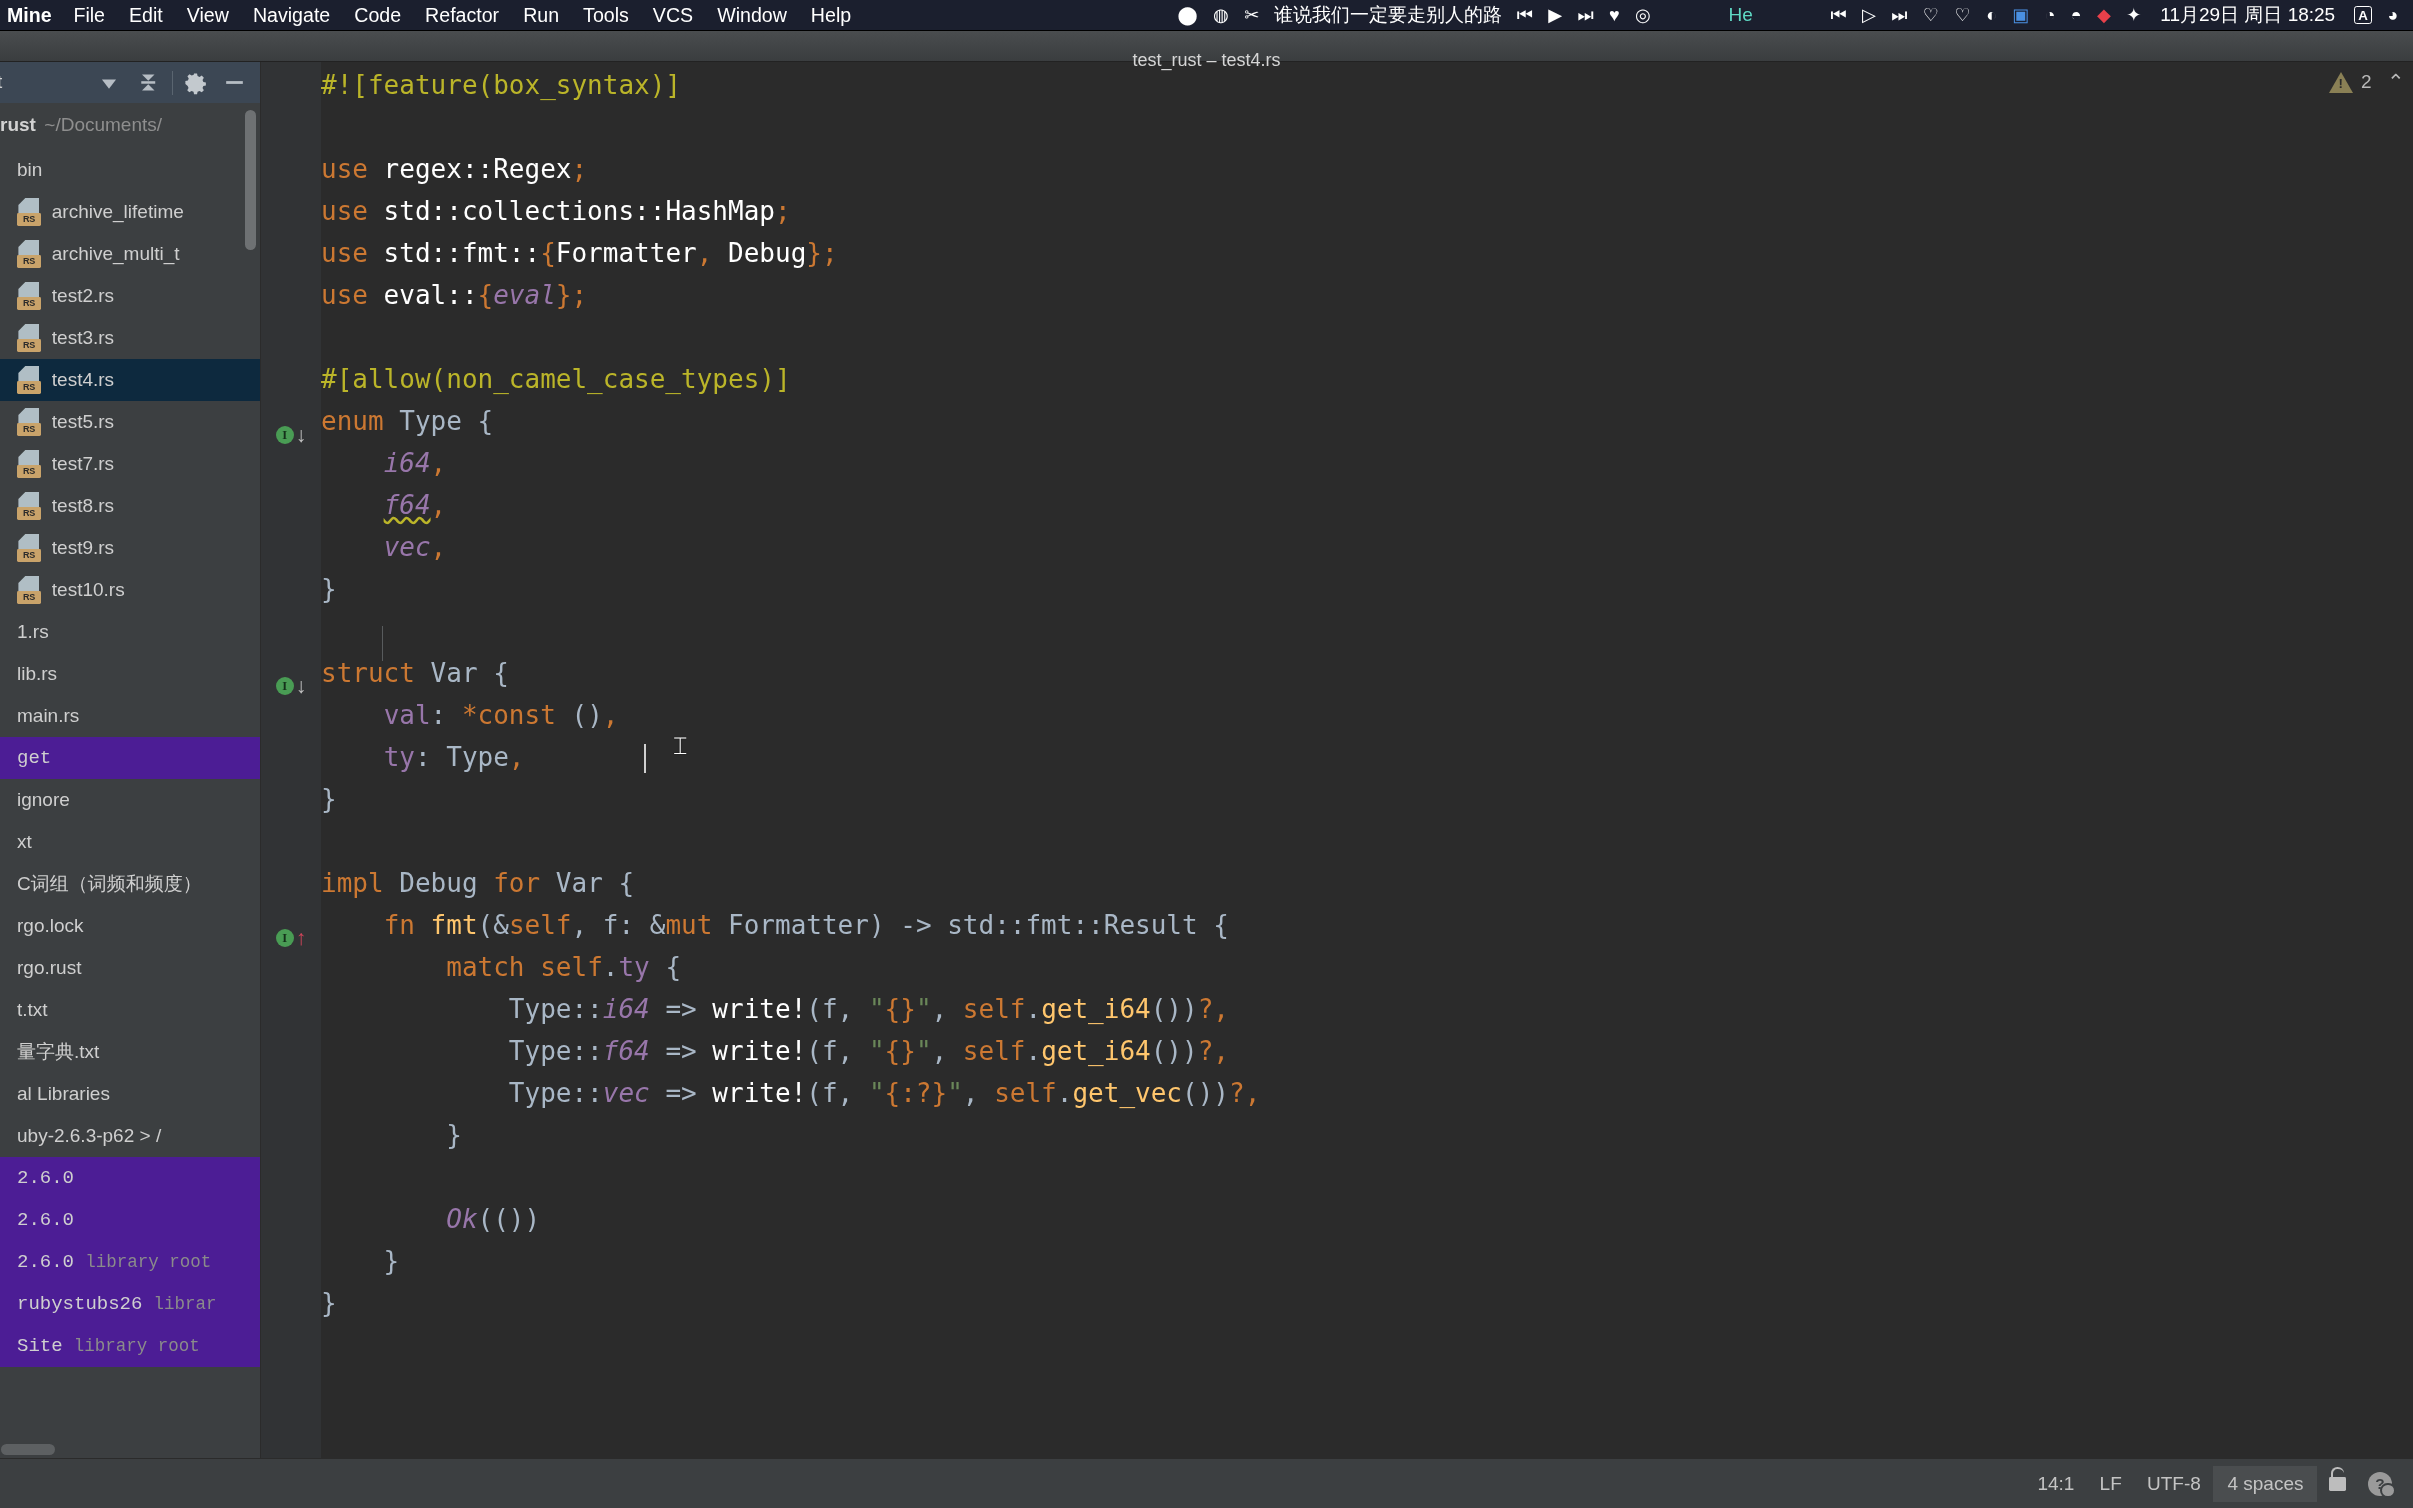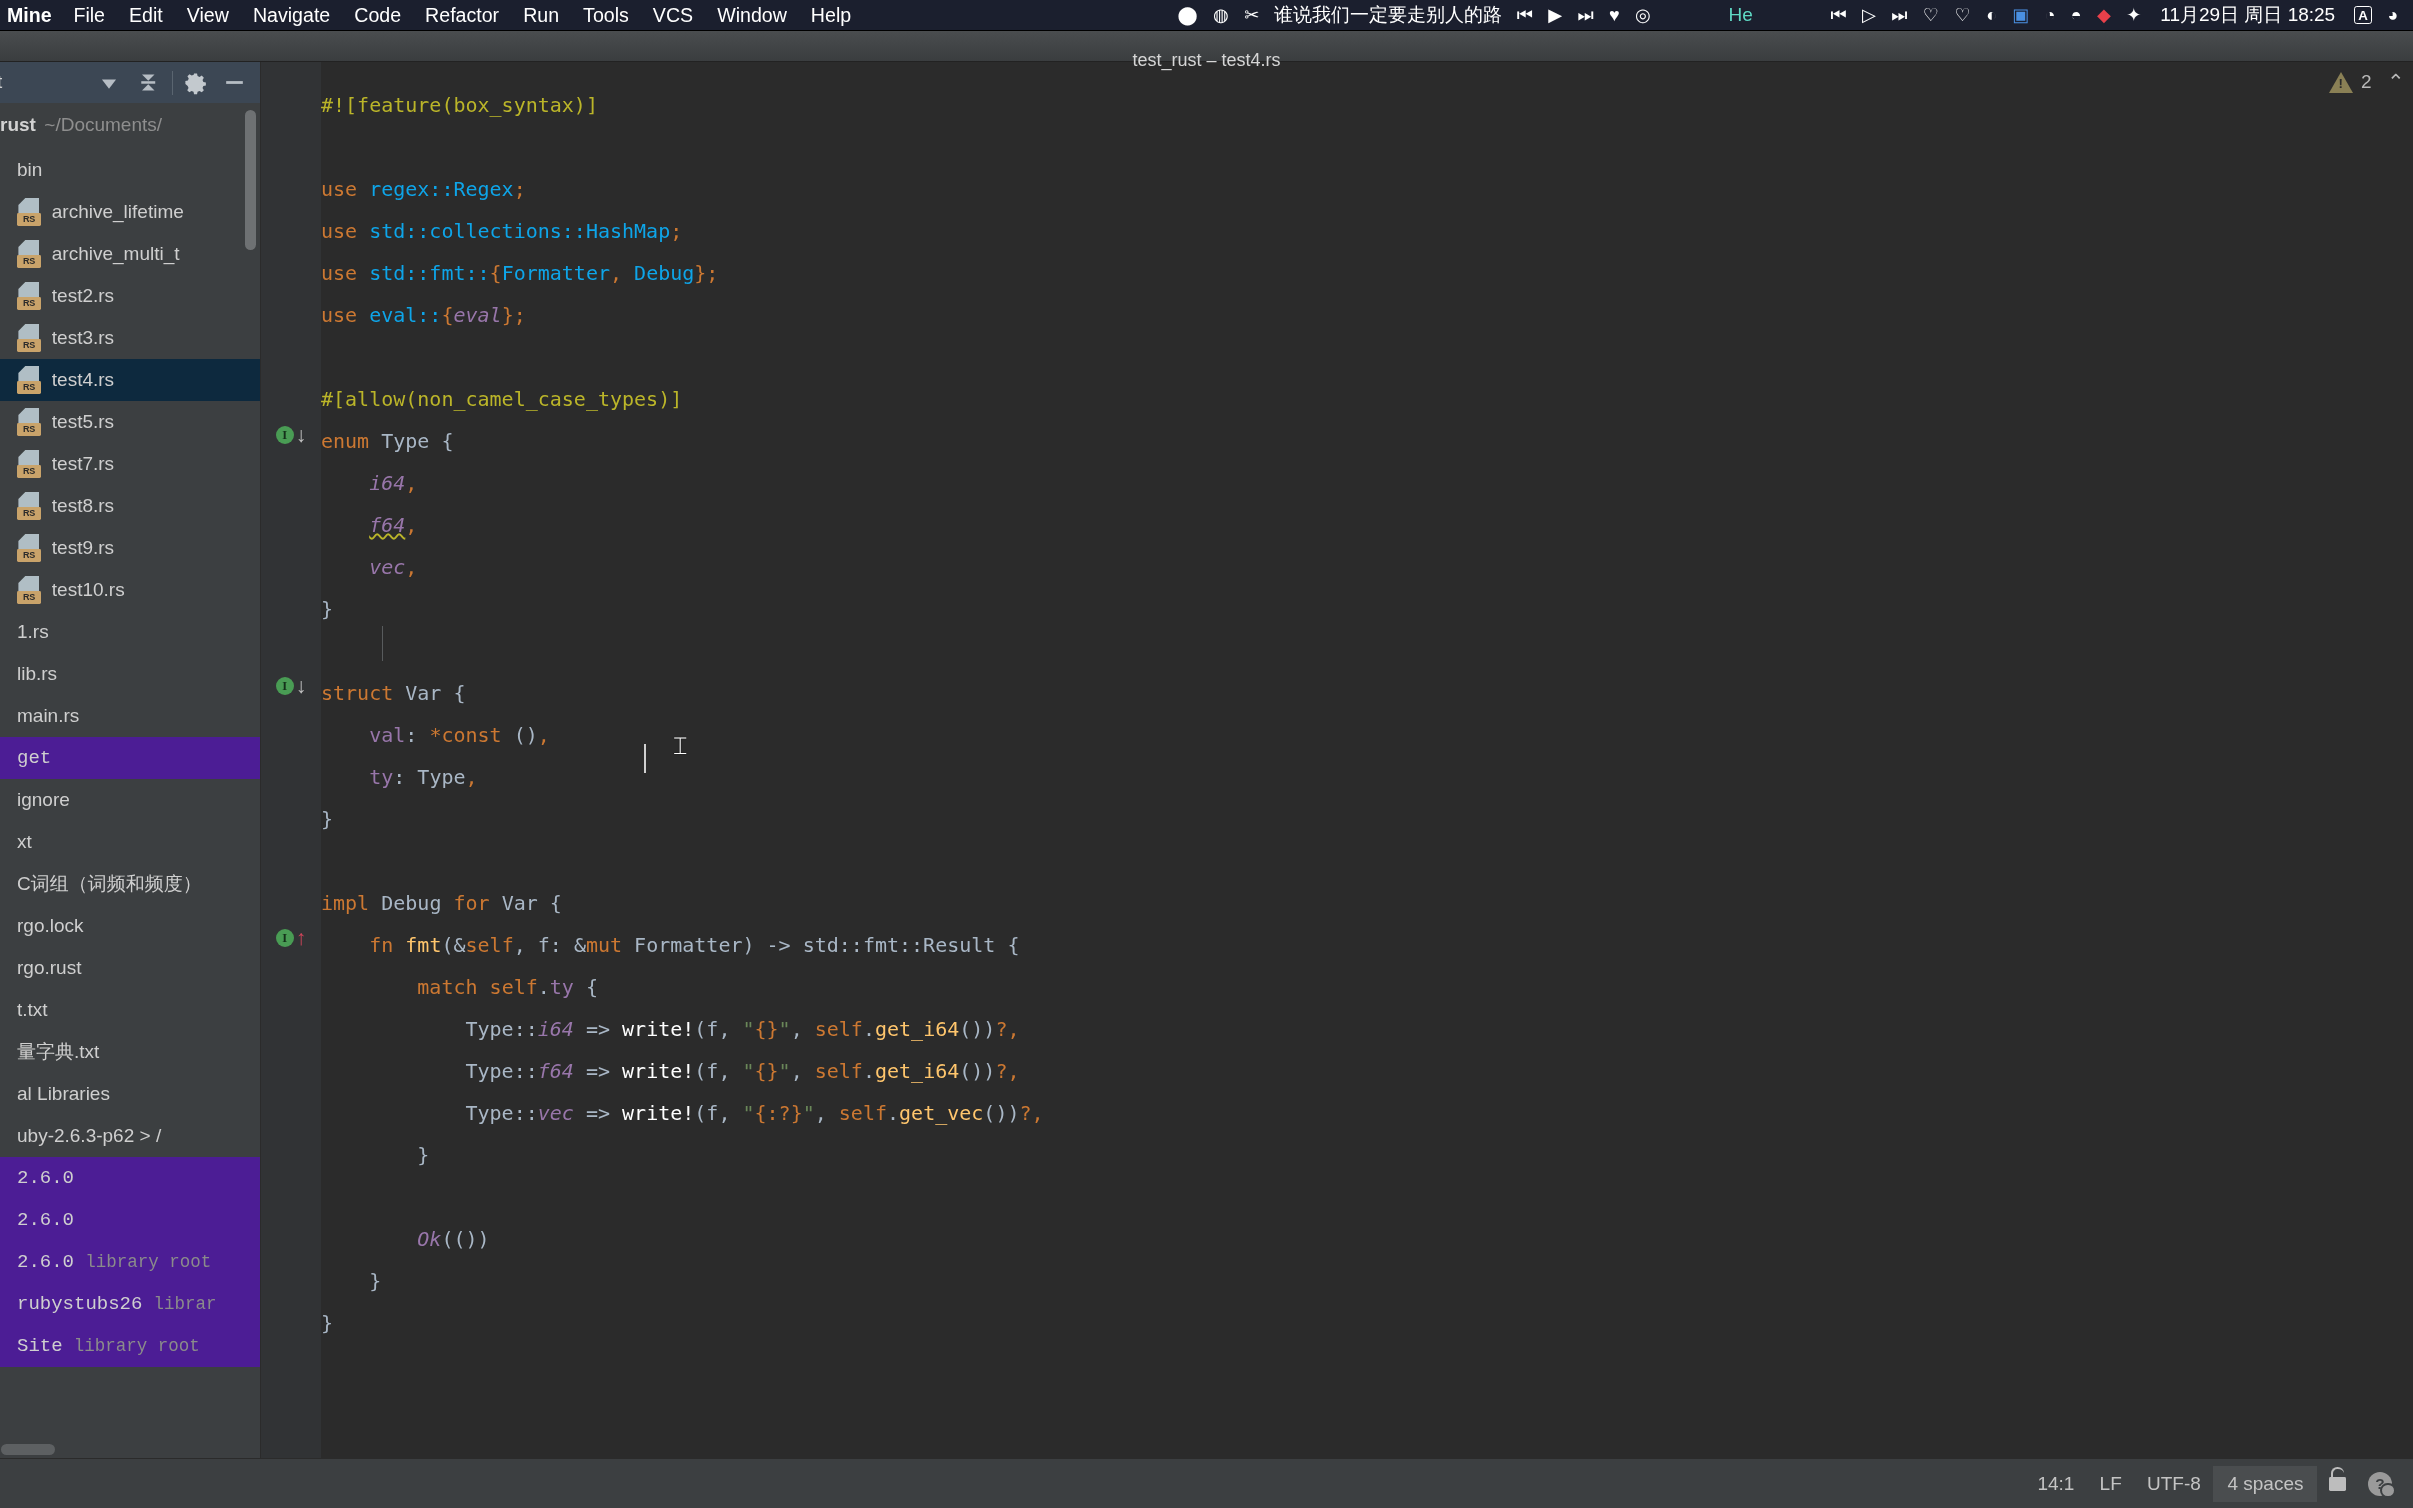--- a/index.html
+++ b/index.html
@@ -123,30 +123,30 @@
   .wtri:after{
     content:"!"; position:absolute; left:-3.5px; top:5.6px; width:7px;
     color:#2b2b2b; font-size:13.3px; font-weight:bold; text-align:center; line-height:13.3px;
   }
   .wcount{ font-size:19px; color:#b8b8b8; margin-left:8.4px; }
   .wchev{ font-size:21px; color:#b8b8b8; margin-left:15.4px; }
 
   .code{
     position:absolute; left:60px; top:0; right:42px; bottom:0;
     font-family:"DejaVu Sans Mono", monospace;
-    font-size:20px; line-height:42px;
+    font-size:26px; line-height:42px;
     color:#a9b7c6; white-space:pre;
-    padding-top:22px;
+    padding-top:2px;
   }
   .ln{ height:42px; position:relative; }
 
   
   .k{ color:#cc7832; }        
   .attr{ color:#bbb529; }     
-  .id{ color:#0ea5e9; }       
+  .id{ color:#ffffff; }       
   .ty{ color:#a9b7c6; }       
   .en{ color:#9876aa; font-style:italic; }   
   .fld{ color:#9876aa; }      
   .fn{ color:#ffc66d; }       
   .mac{ color:#ffffff; }      
   .str{ color:#6a8759; }      
   .fmt{ color:#cc7832; }      
   .p{ color:#a9b7c6; }
   .squig{
     text-decoration: underline wavy #bbb529;

